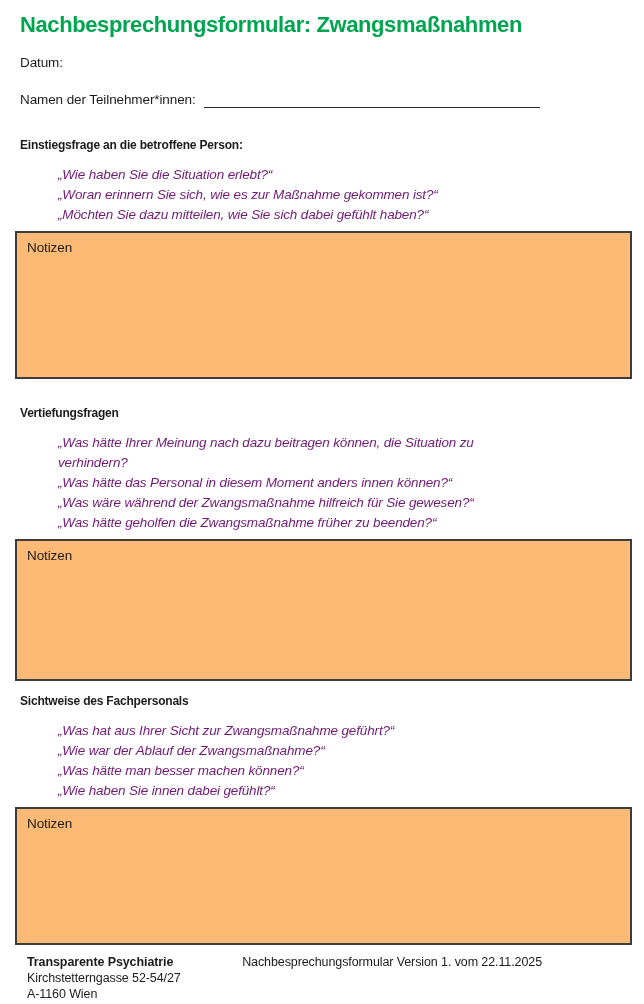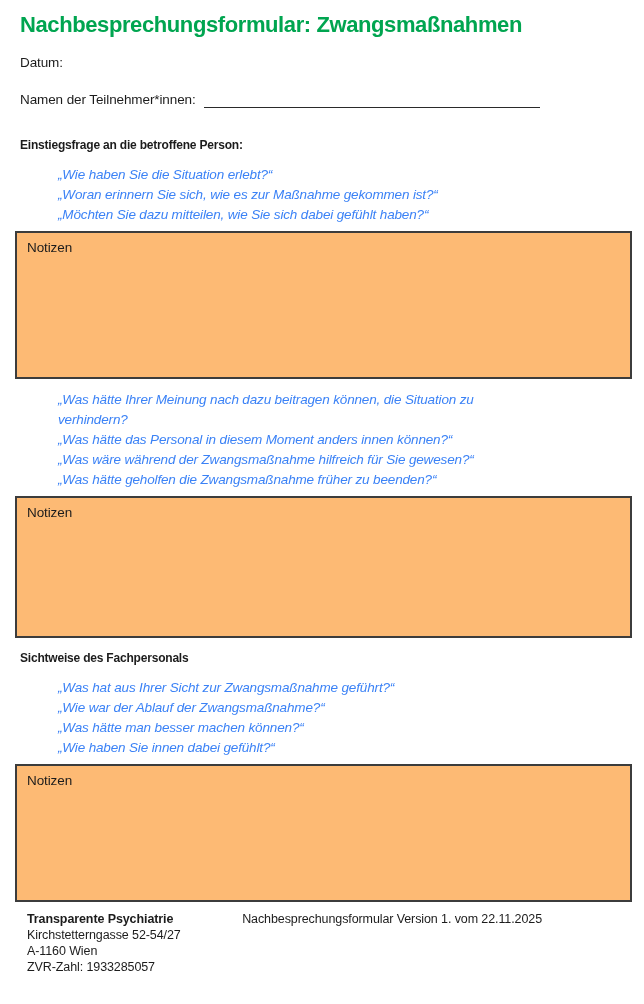--- a/index.html
+++ b/index.html
@@ -60,21 +60,21 @@
   .sh-3 { margin-top: 12px; }
   .questions {
     margin: 11px 0 0 38px;
   }
   .question {
     margin: 0;
     font-size: 13.5px;
     line-height: 20px;
     font-style: italic;
     letter-spacing: -0.15px;
-    color: #3b82f6;
+    color: #701a75;
   }
   .notes-box {
     box-sizing: border-box;
     margin-top: 6px;
     margin-left: -5px;
     margin-right: 0;
     width: 617px;
     border: 2px solid #3c3c3c;
     background: #fdba74;
     padding: 7px 10px;
@@ -119,20 +119,21 @@
       <p class="question">„Wie haben Sie die Situation erlebt?“</p>
       <p class="question">„Woran erinnern Sie sich, wie es zur Maßnahme gekommen ist?“</p>
       <p class="question">„Möchten Sie dazu mitteilen, wie Sie sich dabei gefühlt haben?“</p>
     </div>
     <div class="notes-box nb-1">
       <span>Notizen</span>
     </div>
   </section>
 
   <section>
+    <h2 class="section-heading sh-2">Vertiefungsfragen</h2>
     <div class="questions">
       <p class="question">„Was hätte Ihrer Meinung nach dazu beitragen können, die Situation zu verhindern?</p>
       <p class="question">„Was hätte das Personal in diesem Moment anders innen können?“</p>
       <p class="question">„Was wäre während der Zwangsmaßnahme hilfreich für Sie gewesen?“</p>
       <p class="question">„Was hätte geholfen die Zwangsmaßnahme früher zu beenden?“</p>
     </div>
     <div class="notes-box nb-2">
       <span>Notizen</span>
     </div>
   </section>

